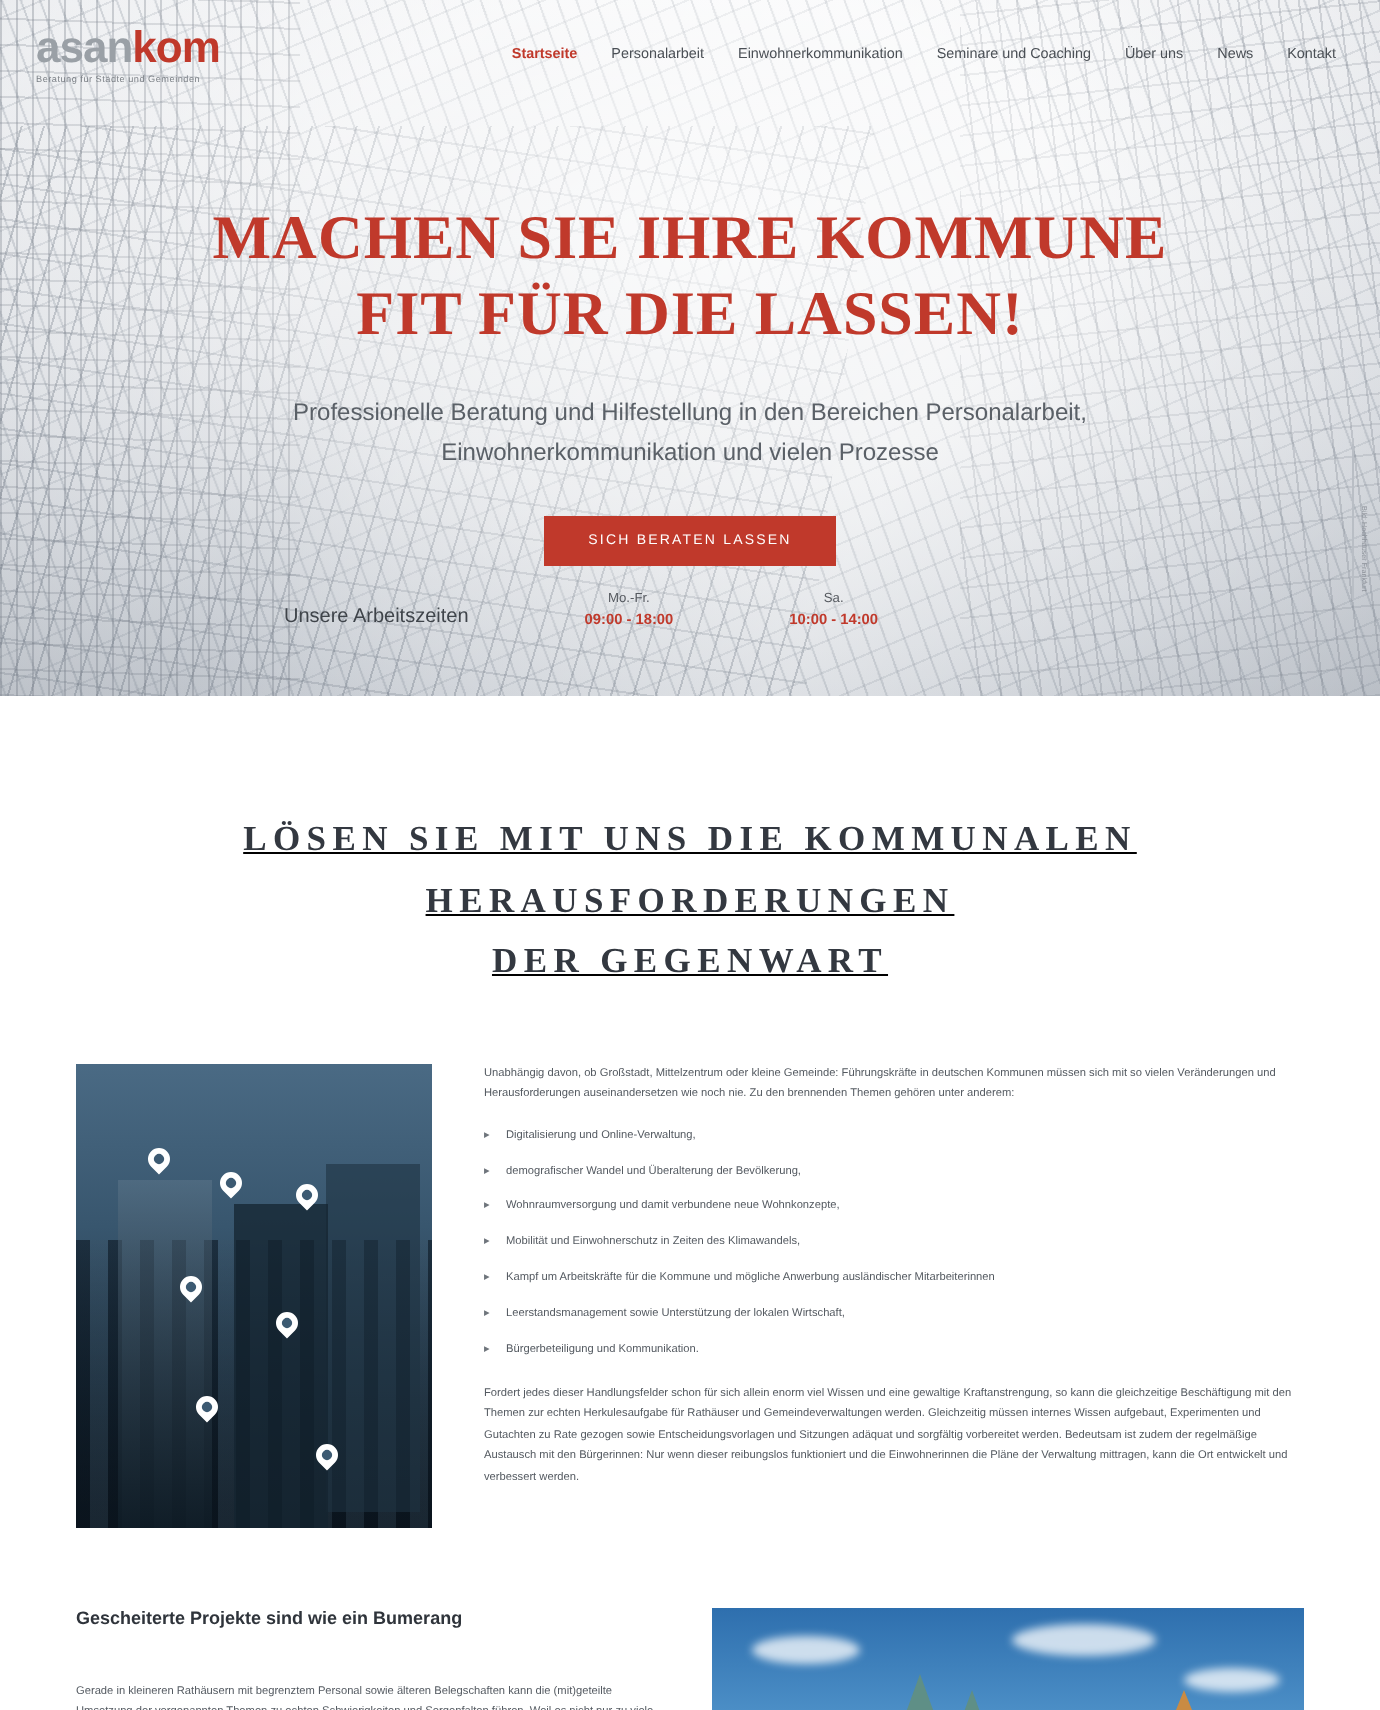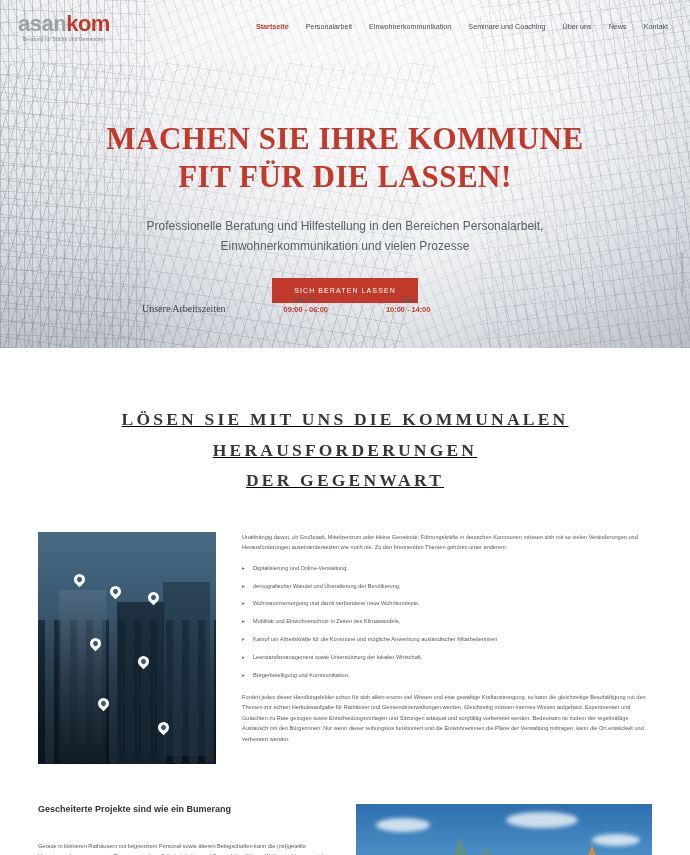--- a/index.html
+++ b/index.html
@@ -68,21 +68,20 @@
   }
 
   
   .header {
     position: relative;
     z-index: 5;
     height: 52px;
     display: flex;
     align-items: center;
     padding: 0 18px;
-    text-align: center;
   }
   .logo {
     display: flex;
     flex-direction: column;
     line-height: 1;
     margin-top: 4px;
   }
   .logo-word {
     font-size: 22px;
     font-weight: 700;
@@ -116,21 +115,20 @@
     text-align: center;
     padding-top: 48px;
   }
   .hero-title {
     color: #c0392b;
     font-family: "Liberation Serif", serif;
     font-size: 31px;
     font-weight: 700;
     line-height: 1.22;
     letter-spacing: 0.5px;
-    margin-top: 20px;
   }
   .hero-sub {
     margin-top: 20px;
     color: #5a6067;
     font-size: 12px;
     line-height: 1.7;
   }
   .hero-btn {
     display: inline-block;
     margin-top: 22px;
@@ -149,21 +147,20 @@
     z-index: 4;
     left: 0; right: 0;
     bottom: 34px;
     display: flex;
     align-items: flex-end;
     padding: 0 60px 0 142px;
   }
   .hours-title {
     font-size: 10px;
     color: #3f444a;
-    font-family: Liberation Serif, serif;
   }
   .hours-col {
     text-align: center;
     margin-left: 58px;
   }
   .hours-col:first-of-type { margin-left: 160px; }
   .hours-day { font-size: 6.6px; color: #55595f; }
   .hours-time { font-size: 7.4px; color: #c0392b; font-weight: 700; margin-top: 2px; }
   .hero-credit {
     position: absolute;
@@ -361,21 +358,21 @@
       <div>Professionelle Beratung und Hilfestellung in den Bereichen Personalarbeit,</div>
       <div>Einwohnerkommunikation und vielen Prozesse</div>
     </div>
     <button class="hero-btn">SICH BERATEN LASSEN</button>
   </div>
 
   <div class="hours">
     <div class="hours-title">Unsere Arbeitszeiten</div>
     <div class="hours-col">
       <div class="hours-day">Mo.-Fr.</div>
-      <div class="hours-time">09:00 - 06:00</div>
+      <div class="hours-time">09:00 - 18:00</div>
     </div>
     <div class="hours-col">
       <div class="hours-day">Sa.</div>
       <div class="hours-time">10:00 - 14:00</div>
     </div>
   </div>
   <div class="hero-rule"></div>
   <div class="hero-credit">Bild: Hochhäuser Frankfurt</div>
 </div>
 

